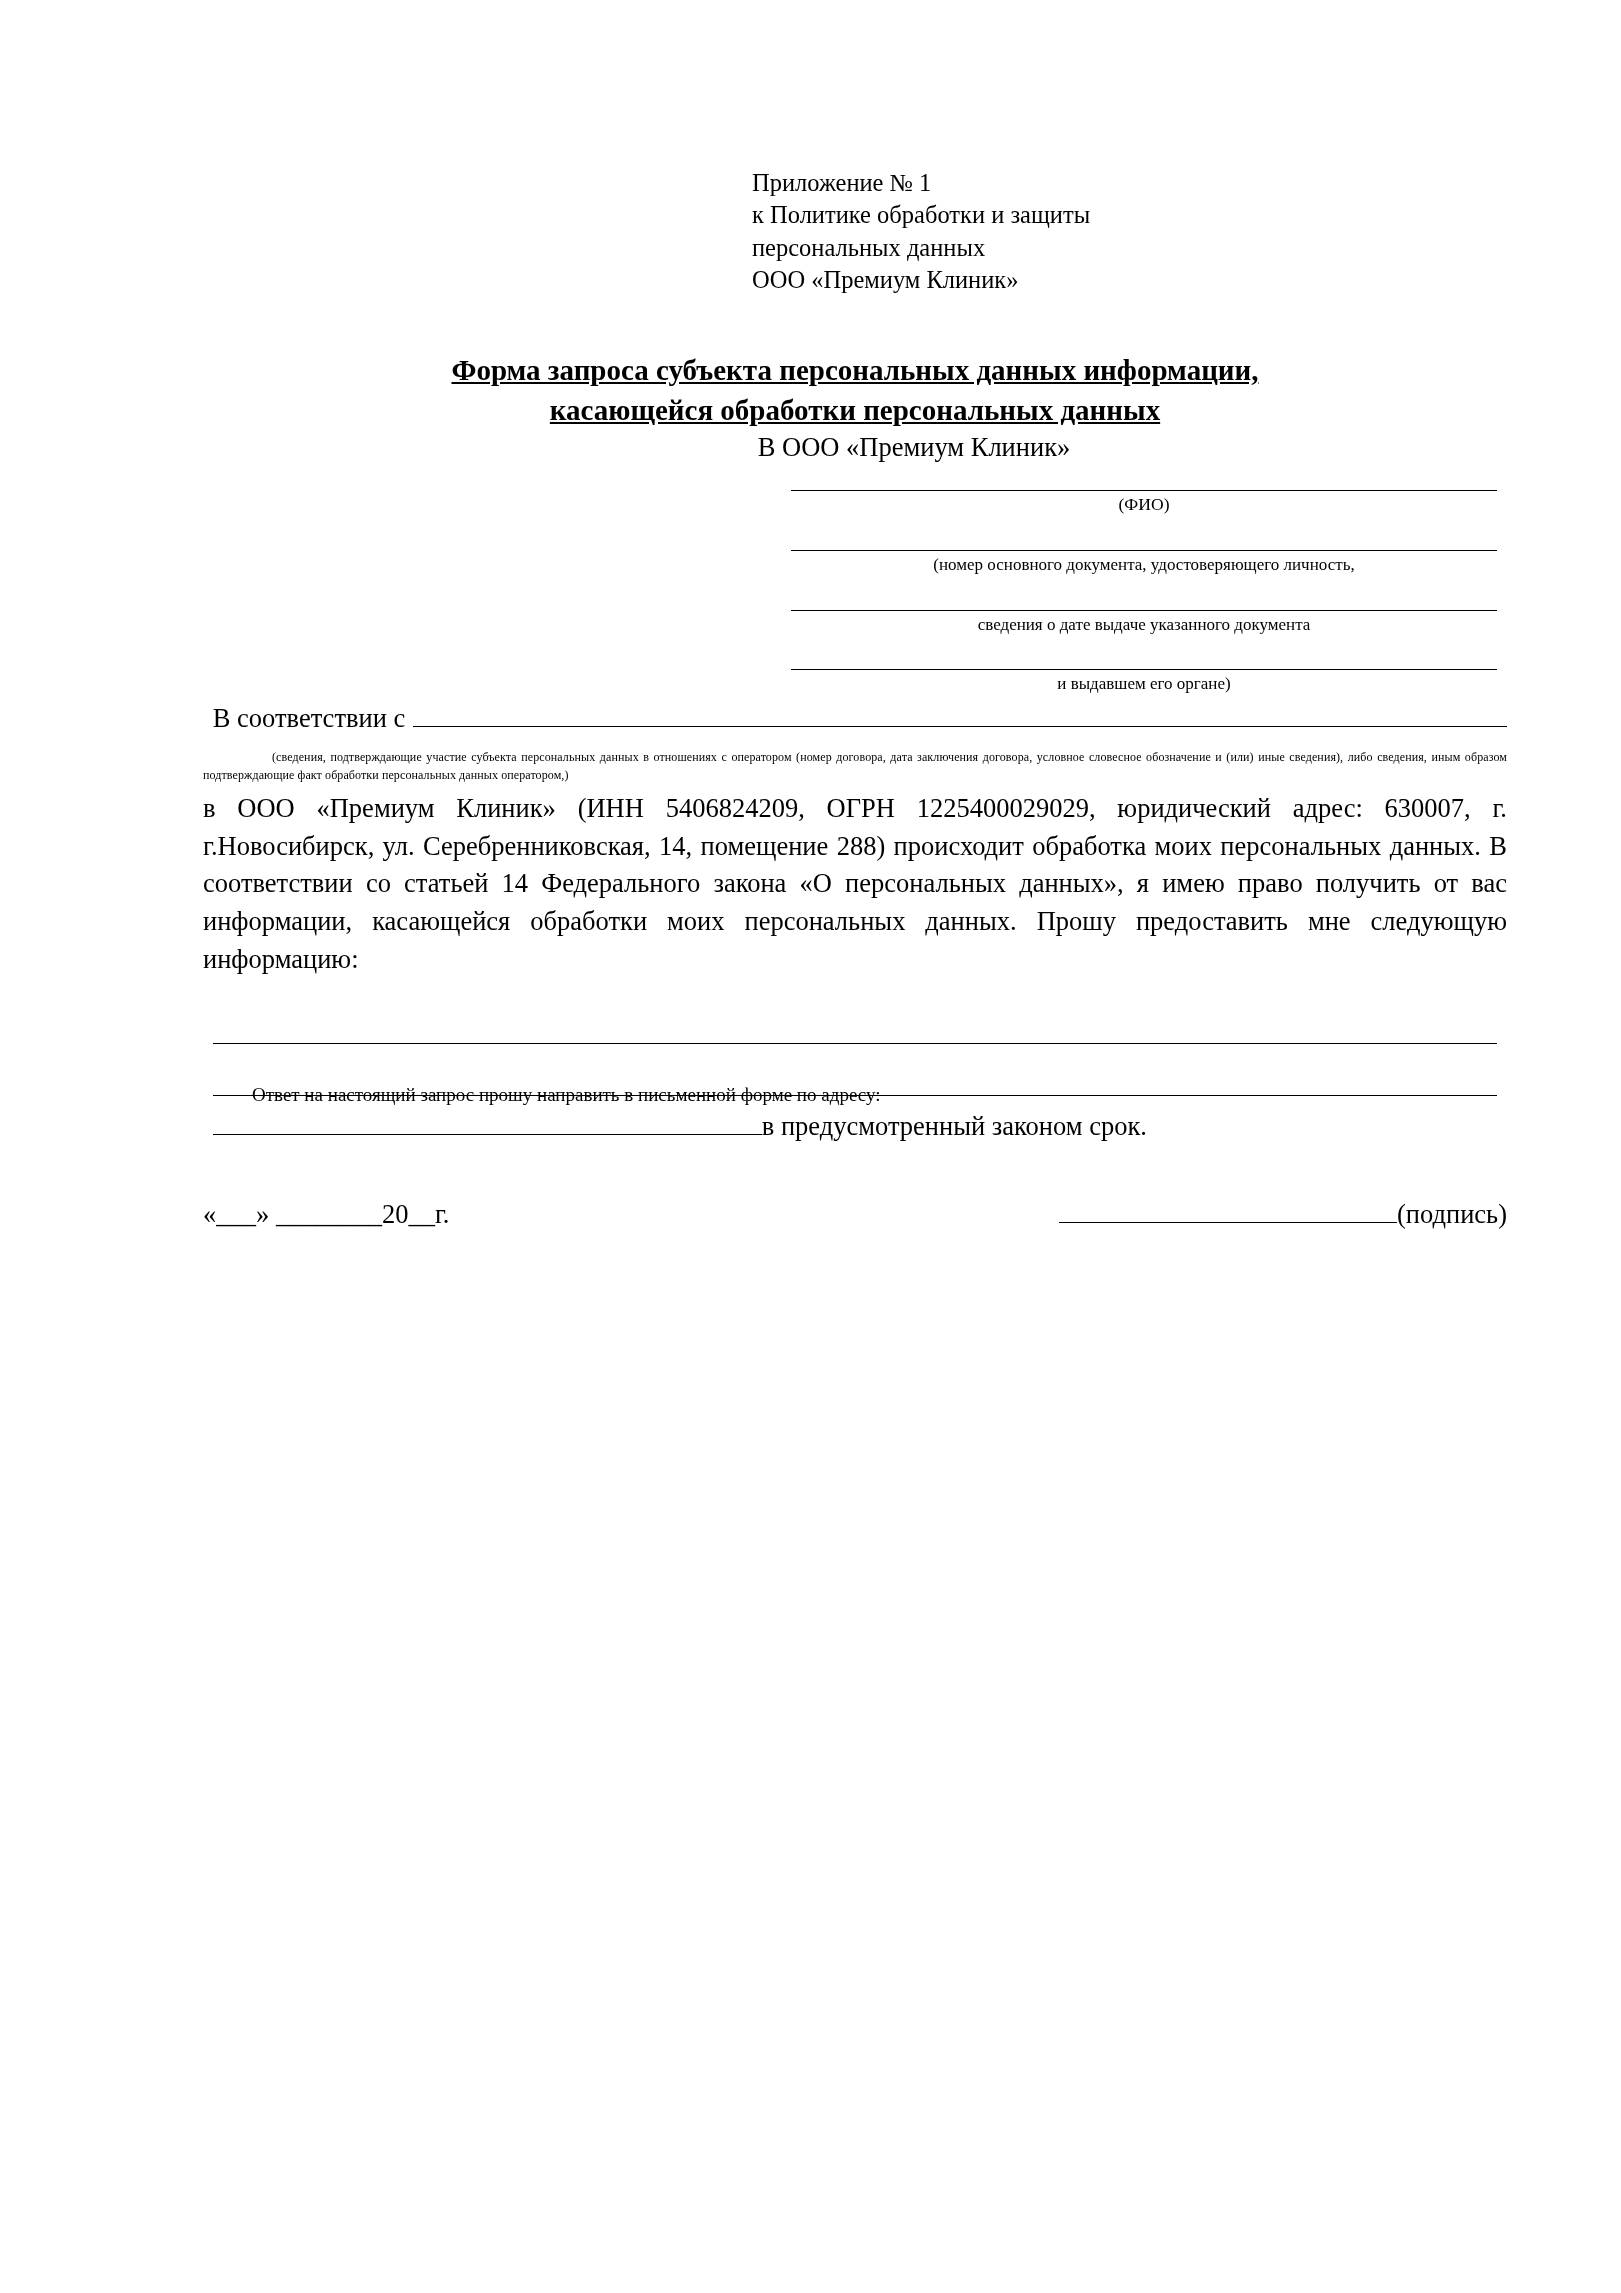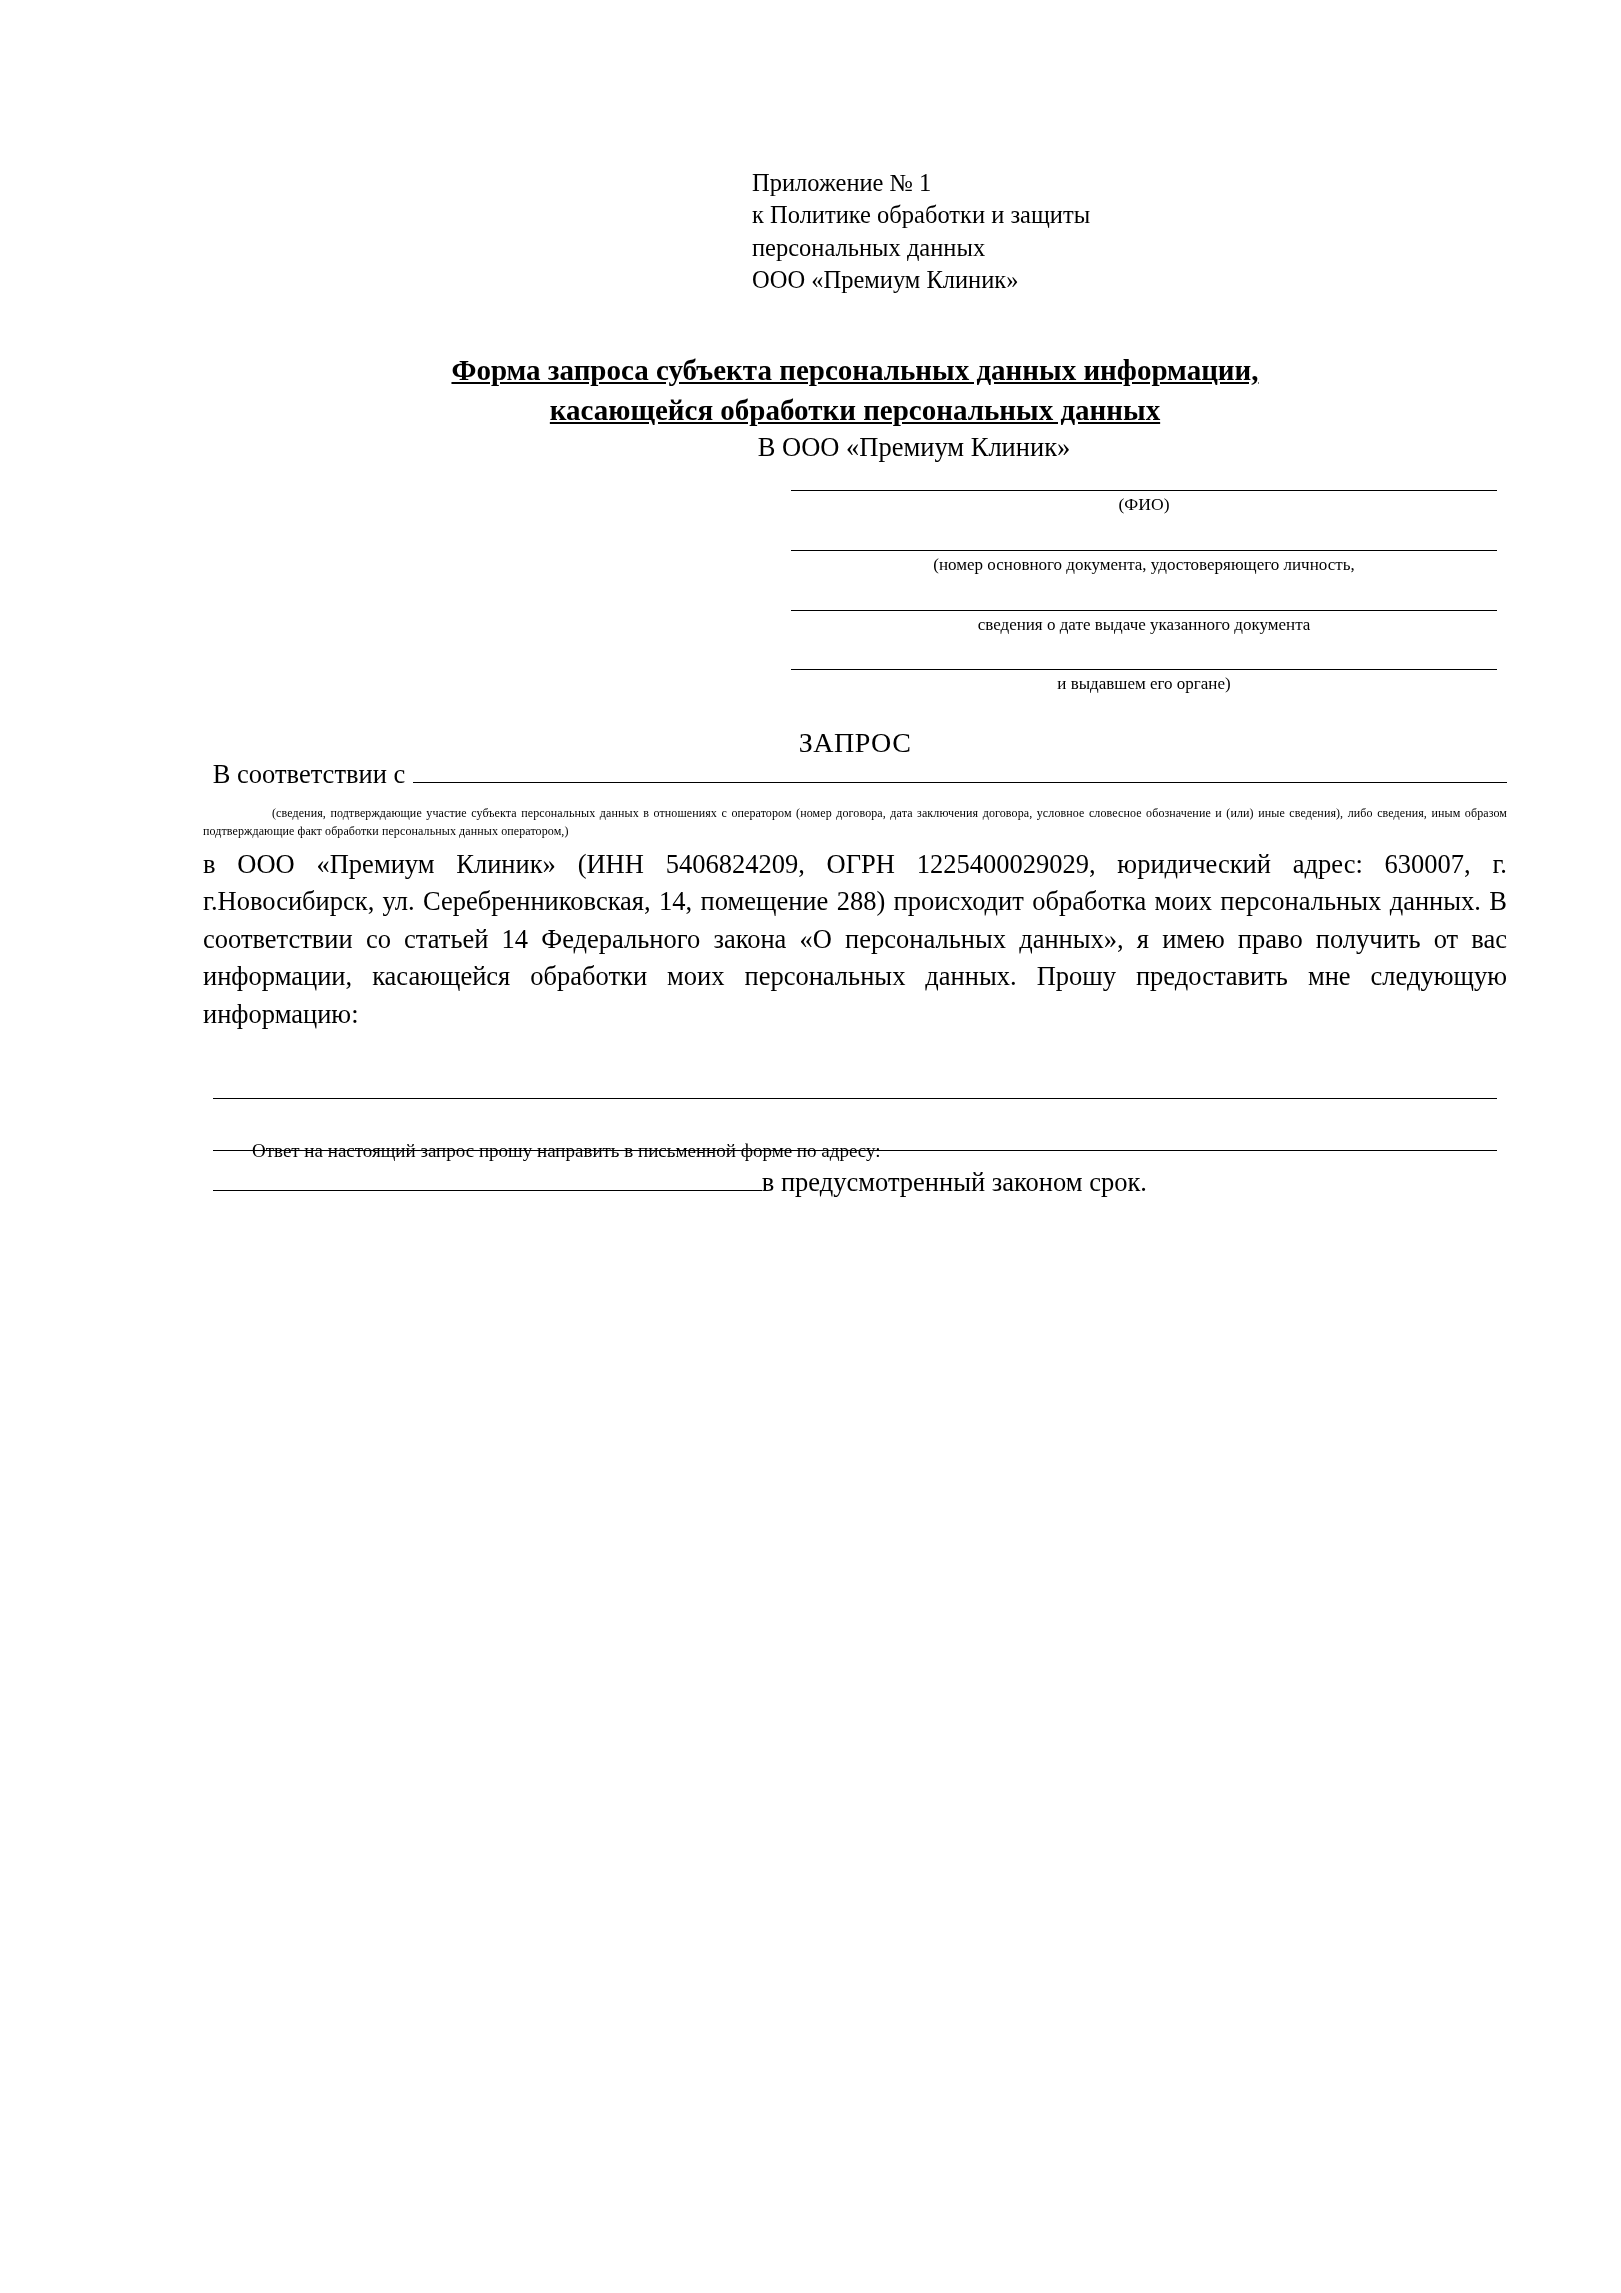--- a/index.html
+++ b/index.html
@@ -212,21 +212,20 @@
       <div class="fill-rule"></div>
       <div class="fill-caption small">(номер основного документа, удостоверяющего личность,</div>
 
       <div class="fill-rule"></div>
       <div class="fill-caption small">сведения о дате выдаче указанного документа</div>
 
       <div class="fill-rule"></div>
       <div class="fill-caption small">и выдавшем его органе)</div>
     </div>
 
-    <div class="zapros">ЗАПРОС</div>
 
     <div class="accord-line">
       <span class="label">В соответствии с</span>
       <span class="rule"></span>
     </div>
 
     <div class="small-note"><span class="indent"></span><span>(сведения, подтверждающие участие субъекта персональных данных в отношениях с оператором (номер договора, дата заключения договора, условное словесное обозначение и (или) иные сведения), либо сведения, иным образом подтверждающие факт обработки персональных данных оператором,)</span></div>
 
     <div class="body-par">в ООО «Премиум Клиник» (ИНН 5406824209, ОГРН 1225400029029, юридический адрес: 630007, г. г.Новосибирск, ул. Серебренниковская, 14, помещение 288) происходит обработка моих персональных данных. В соответствии со статьей 14 Федерального закона «О персональных данных», я имею право получить от вас информации, касающейся обработки моих персональных данных. Прошу предоставить мне следующую информацию:</div>
 
@@ -235,16 +234,22 @@
       <div class="blank-rule"></div>
     </div>
 
     <div class="answer-par">Ответ на настоящий запрос прошу направить в письменной форме по адресу:</div>
 
     <div class="answer-line2">
       <span class="rule"></span>
       <span class="tail">в предусмотренный законом срок.</span>
     </div>
 
+    <div class="signature-row">
+      <span class="date-part">«___» ________20__г.</span>
+      <span class="spacer"></span>
+      <span class="sign-rule"></span>
+      <span class="sign-label">(подпись)</span>
+    </div>
 
   </div>
 </div>
 
 
 </body></html>

